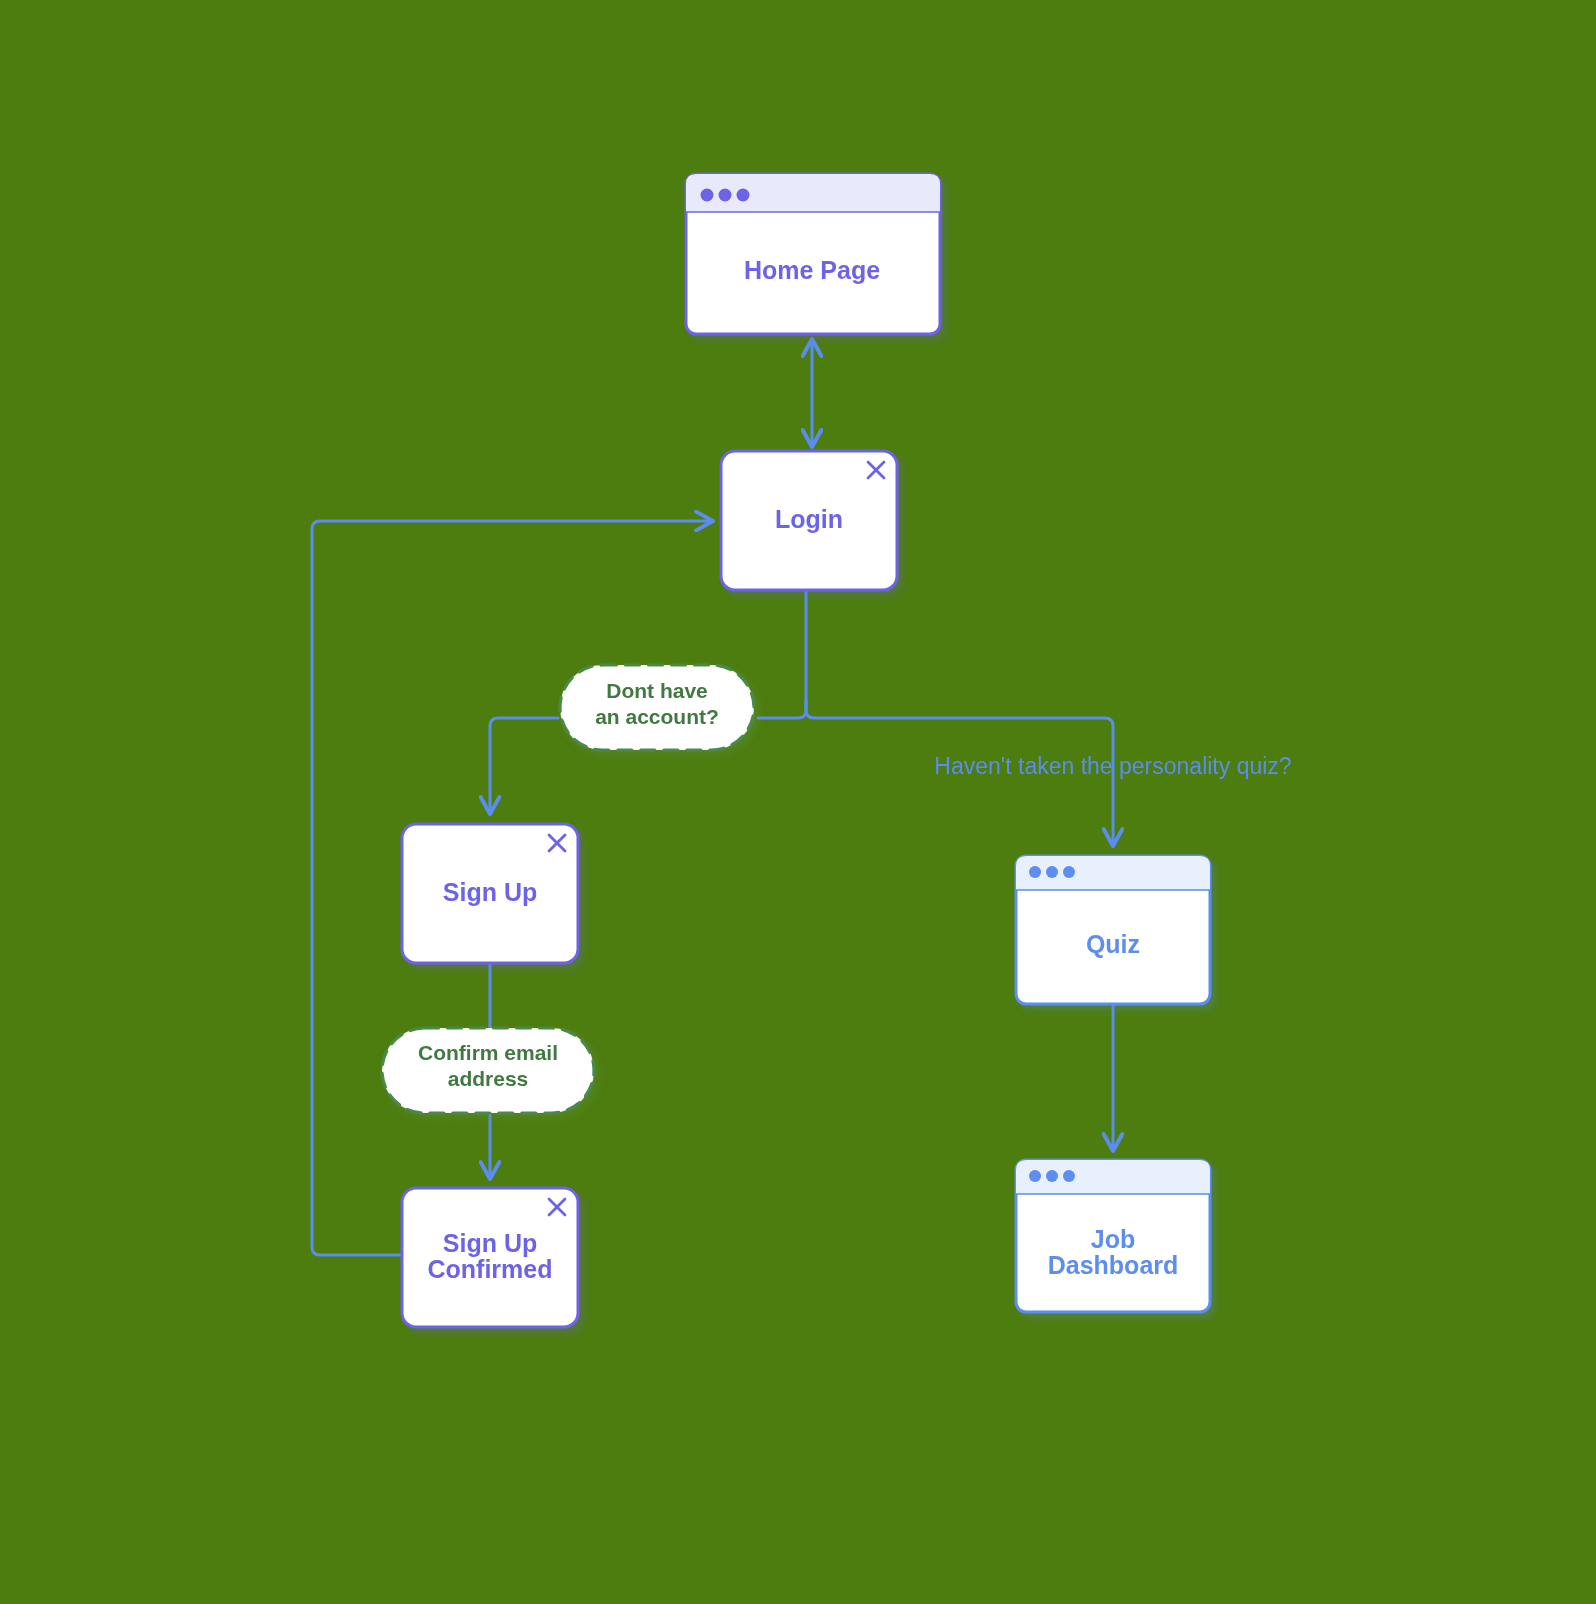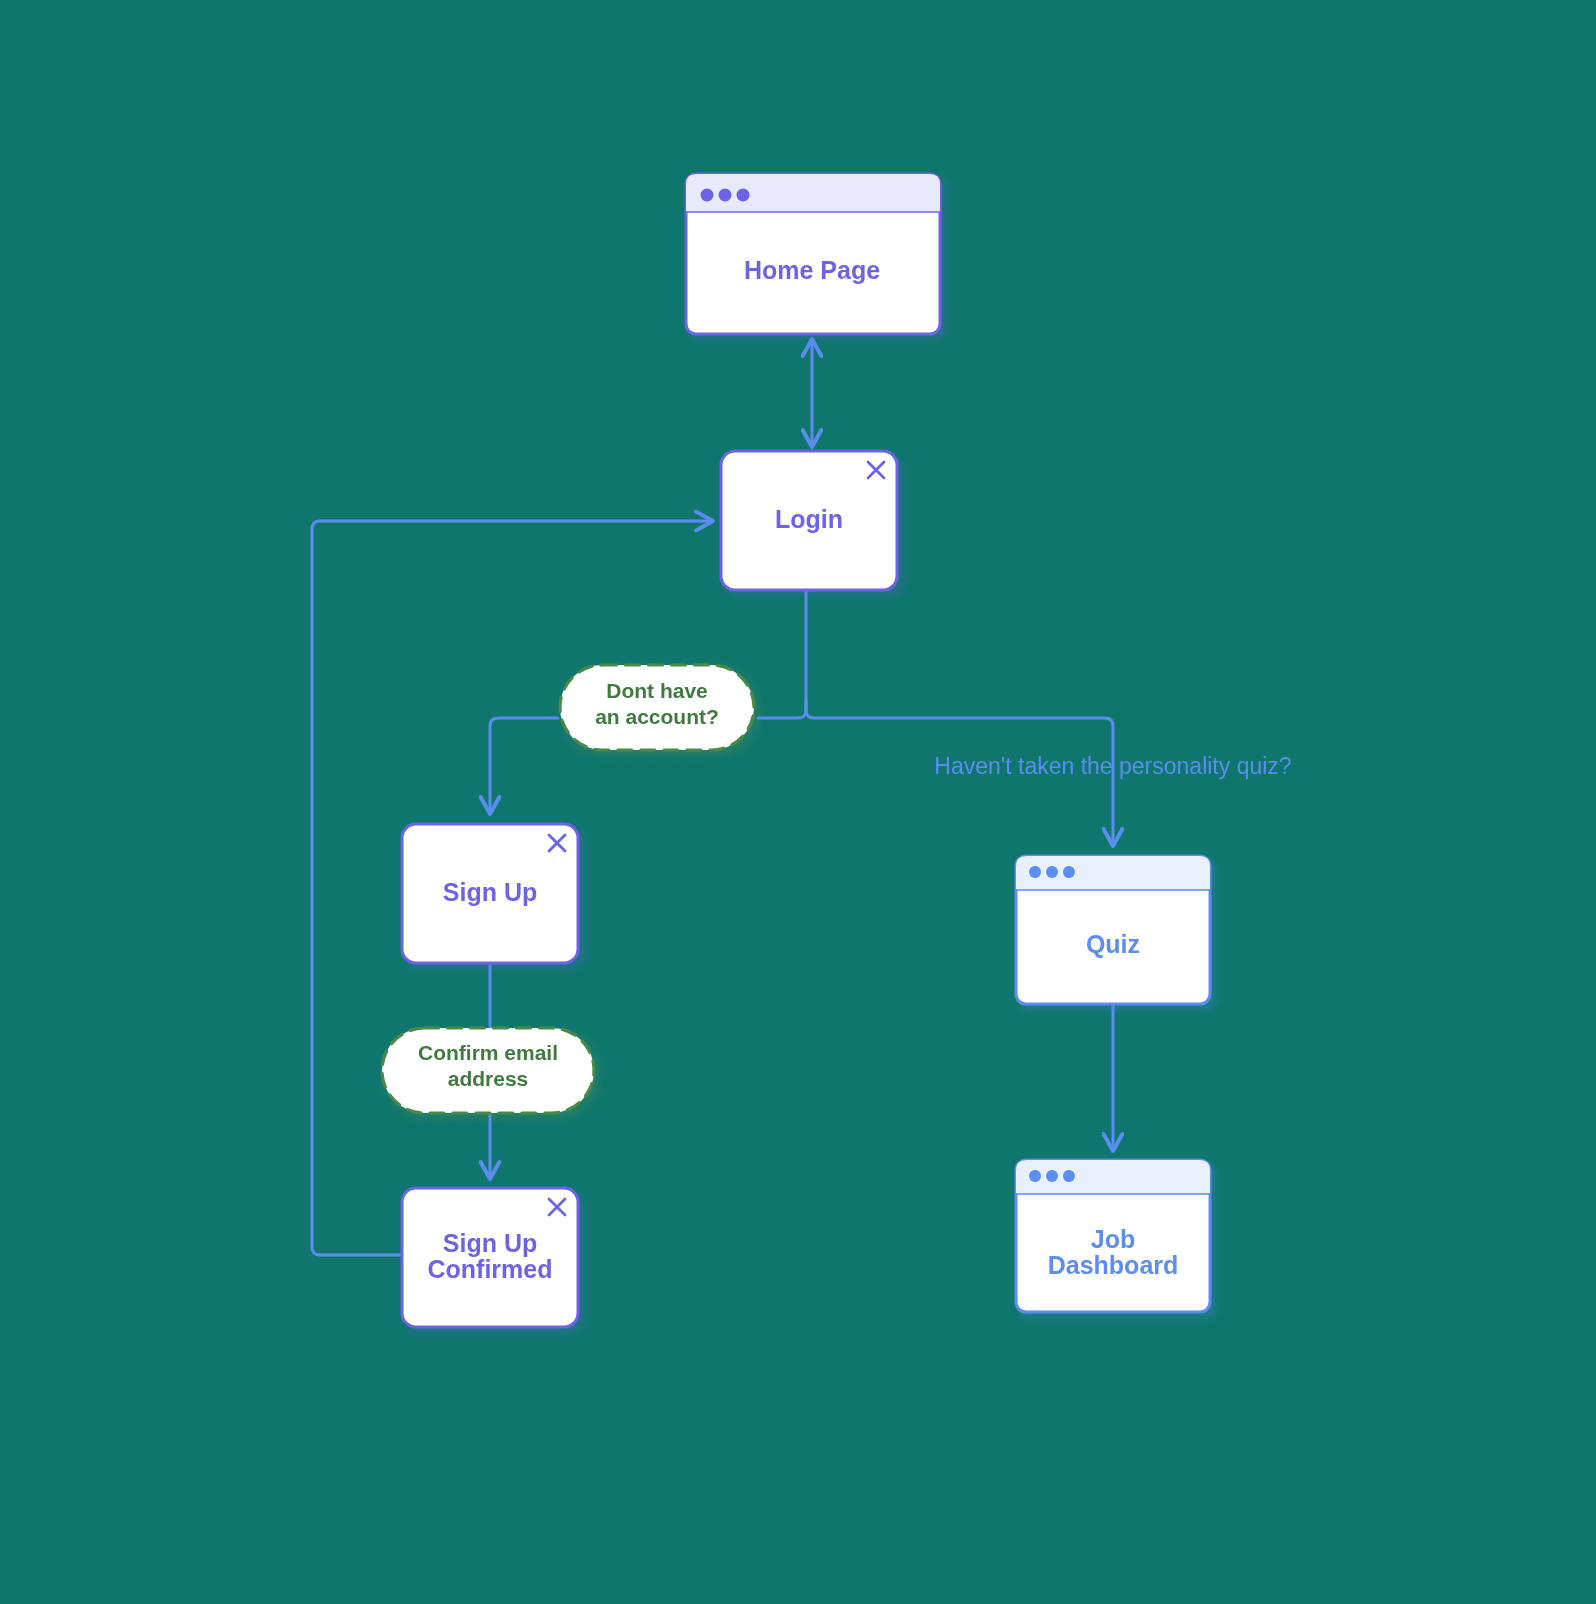--- a/index.html
+++ b/index.html
@@ -10,21 +10,21 @@
   body {
     width: 1596px;
     height: 1604px;
     font-family: "Liberation Sans", sans-serif;
     overflow: hidden;
   }
   #canvas {
     position: relative;
     width: 1596px;
     height: 1604px;
-    background: #0f766e;
+    background: #4d7c0f;
   }
   svg.diagram {
     position: absolute;
     top: 0;
     left: 0;
     width: 1596px;
     height: 1604px;
   }
   .node-label {
     font-family: "Liberation Sans", sans-serif;

